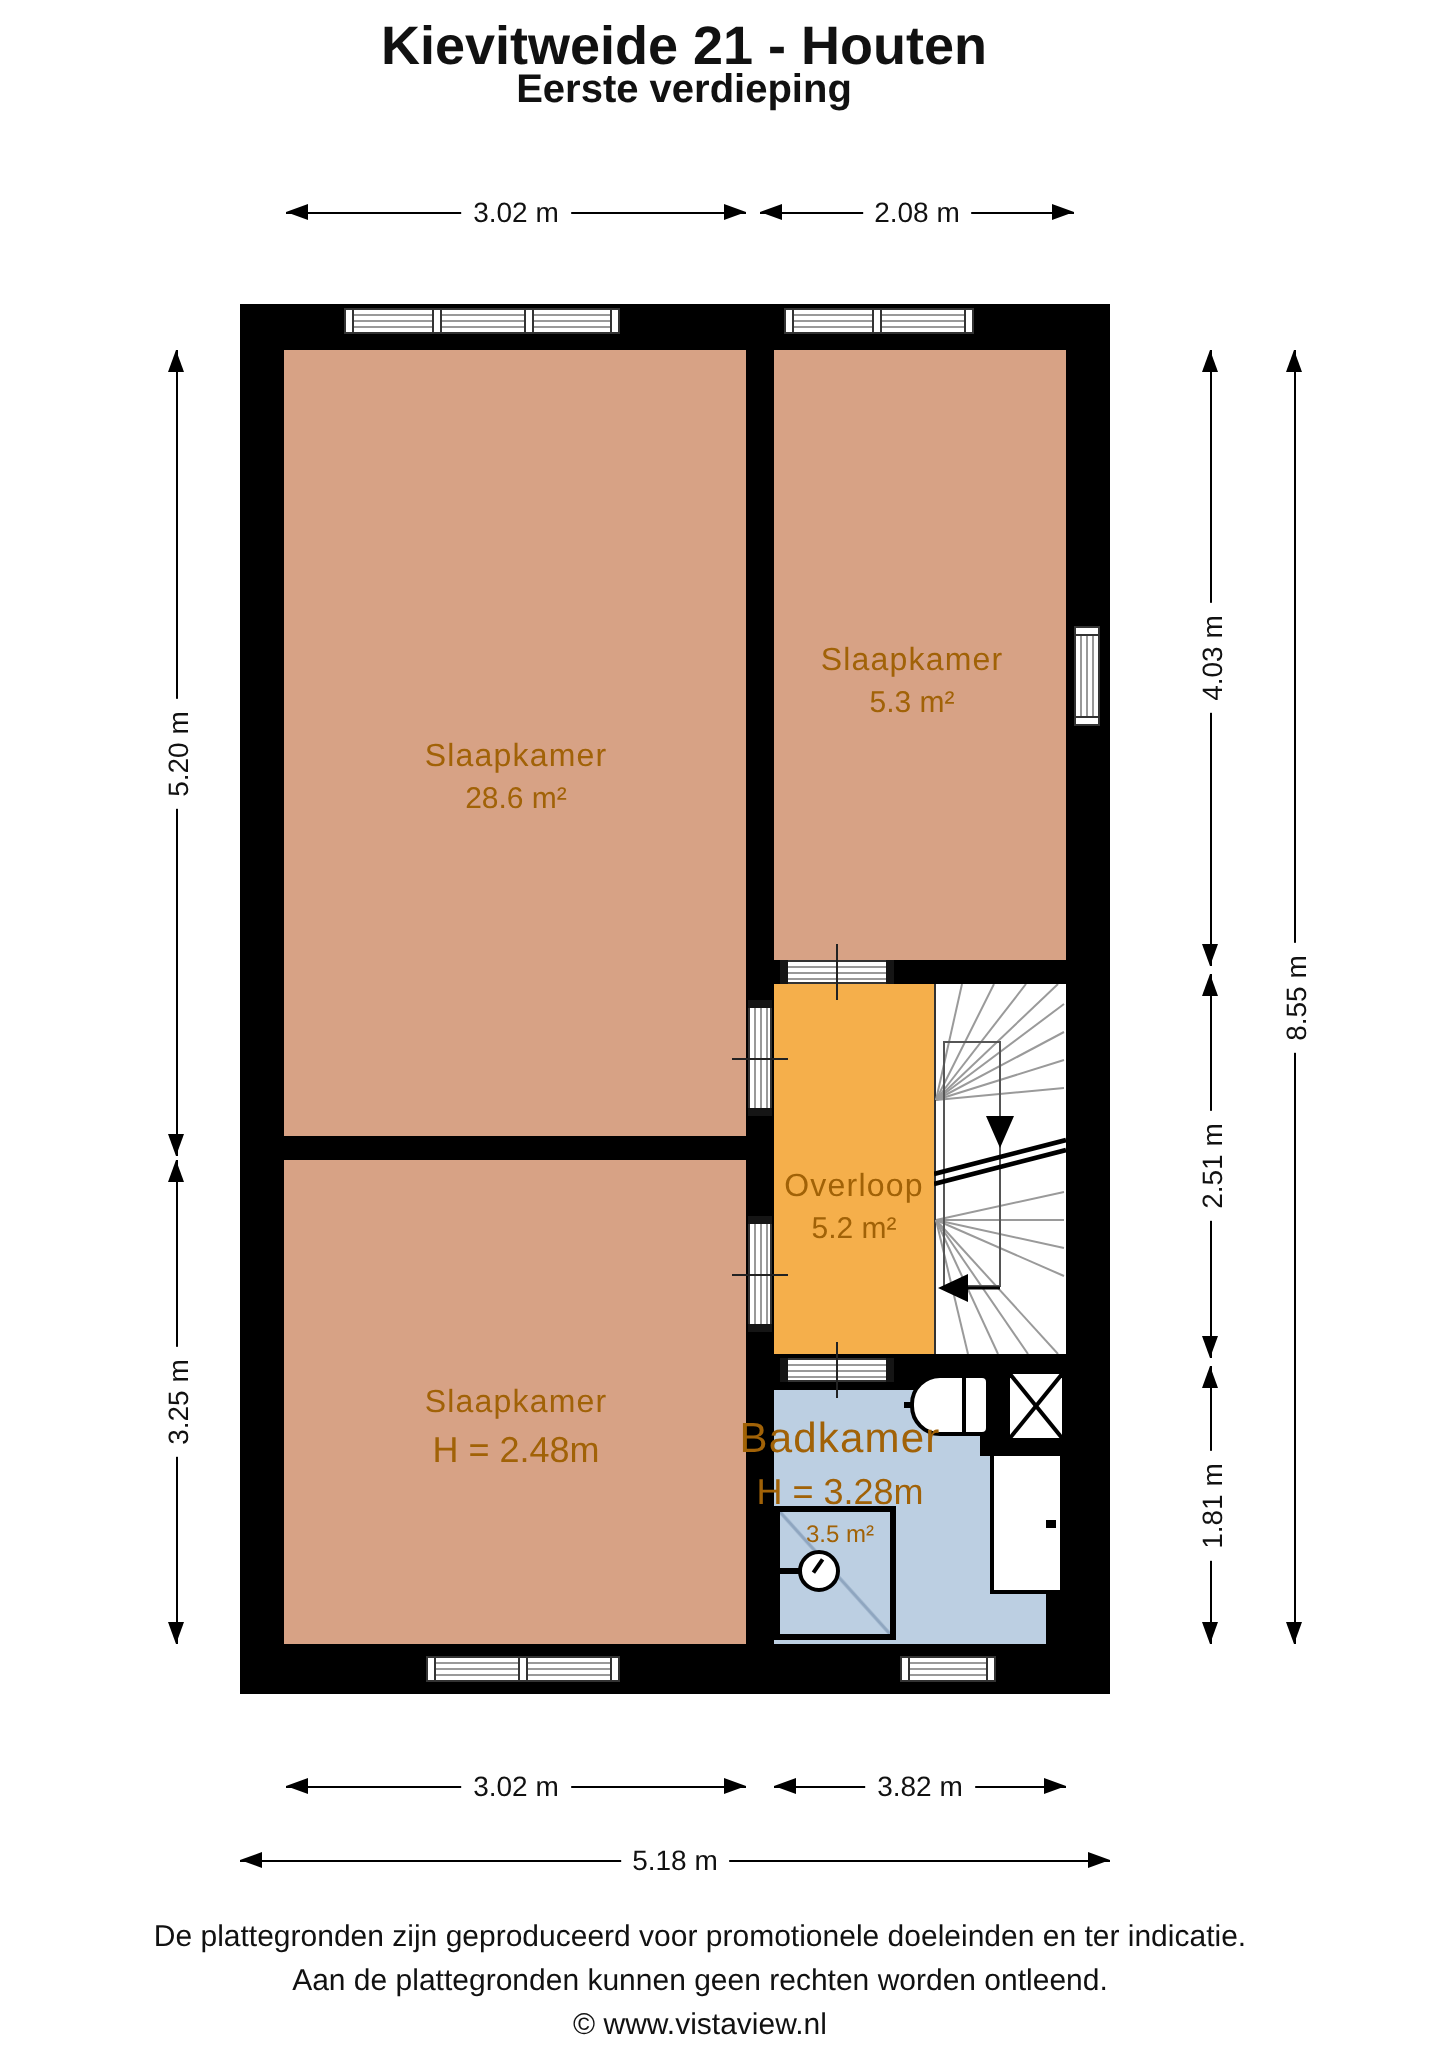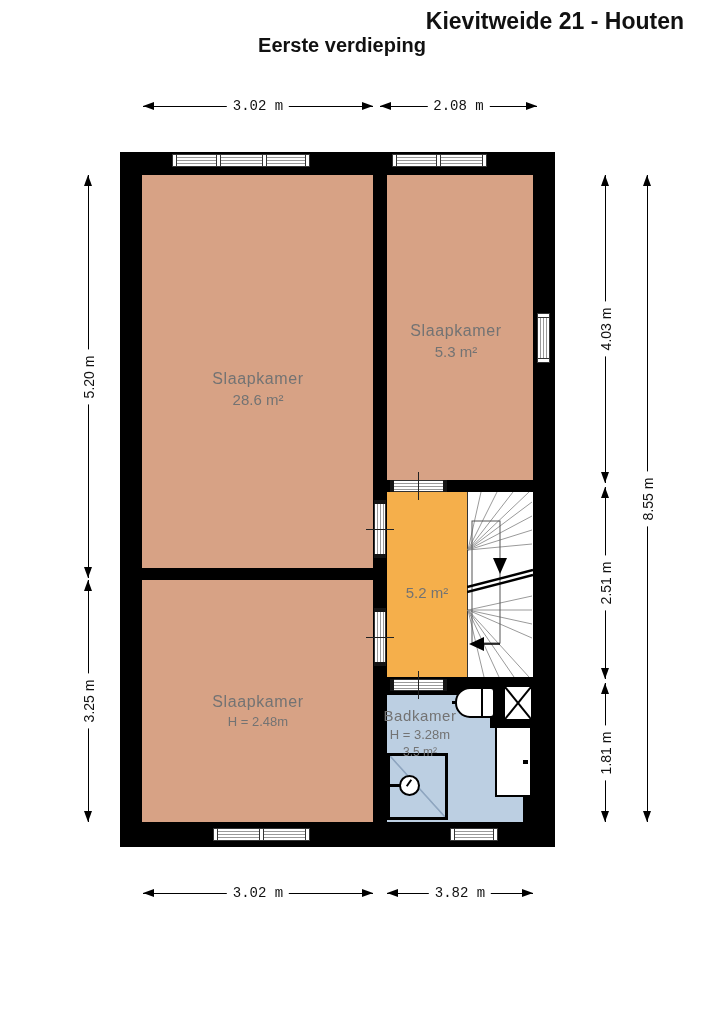--- a/index.html
+++ b/index.html
@@ -3,34 +3,34 @@
 <meta charset="utf-8">
 <style>
   html,body{margin:0;padding:0;background:#fff;}
   #canvas{position:relative;width:724px;height:1024px;background:#fff;overflow:hidden;
           font-family:"Liberation Sans",sans-serif;color:#111;}
   .abs{position:absolute;}
   .wall{position:absolute;background:#000;}
   .floor{position:absolute;}
   
   .title{position:absolute;left:0;width:684px;text-align:center;font-weight:bold;}
-  .t1{top:8px;font-size:23px;text-align:right;}
+  .t1{top:8px;font-size:27px;}
   .t2{top:34px;font-size:20px;}
   .footer{position:absolute;left:0;width:700px;text-align:center;font-size:15px;line-height:22px;}
   
-  .label{position:absolute;text-align:center;color:#737373;line-height:1.35;}
+  .label{position:absolute;text-align:center;color:#a16207;line-height:1.35;}
   .rn{font-size:16px;letter-spacing:.6px;}
   .ra{font-size:15px;}
-  .rh{font-size:13px;}
+  .rh{font-size:18px;}
   
   .dim-h{position:absolute;height:13px;}
   .dim-h .ln{position:absolute;left:0;right:0;top:6px;height:1px;background:#000;}
   .dim-h .al{position:absolute;left:0;top:2px;width:0;height:0;border-top:4.5px solid transparent;border-bottom:4.5px solid transparent;border-right:11px solid #000;}
   .dim-h .ar{position:absolute;right:0;top:2px;width:0;height:0;border-top:4.5px solid transparent;border-bottom:4.5px solid transparent;border-left:11px solid #000;}
-  .dim-h .lab{position:absolute;left:50%;top:6px;transform:translate(-50%,-50%);background:#fff;padding:0 6px;font-size:14px;white-space:nowrap;font-family:Liberation Mono, monospace;}
+  .dim-h .lab{position:absolute;left:50%;top:6px;transform:translate(-50%,-50%);background:#fff;padding:0 6px;font-size:14px;white-space:nowrap;}
   .dim-v{position:absolute;width:13px;}
   .dim-v .ln{position:absolute;top:0;bottom:0;left:6px;width:1px;background:#000;}
   .dim-v .at{position:absolute;top:0;left:2px;width:0;height:0;border-left:4.5px solid transparent;border-right:4.5px solid transparent;border-bottom:11px solid #000;}
   .dim-v .ab{position:absolute;bottom:0;left:2px;width:0;height:0;border-left:4.5px solid transparent;border-right:4.5px solid transparent;border-top:11px solid #000;}
   .dim-v .lab{position:absolute;left:6.5px;top:50%;transform:translate(-50%,-50%) rotate(-90deg);background:#fff;padding:0 6px;font-size:14px;white-space:nowrap;}
   
   .wband-h{position:absolute;height:13px;box-sizing:border-box;border-top:1px solid #333;border-bottom:1px solid #333;
     background:linear-gradient(180deg,#fff 0 2px,#999 2px 3px,#fff 3px 5px,#999 5px 6px,#fff 6px 8px,#999 8px 9px,#fff 9px 11px);}
   .wband-v{position:absolute;width:13px;box-sizing:border-box;border-left:1px solid #333;border-right:1px solid #333;
     background:linear-gradient(90deg,#fff 0 2px,#999 2px 3px,#fff 3px 5px,#999 5px 6px,#fff 6px 8px,#999 8px 9px,#fff 9px 11px);}
@@ -174,24 +174,25 @@
   </div>
   <div class="label" style="left:356px;top:320px;width:200px;">
     <div class="rn">Slaapkamer</div>
     <div class="ra">5.3 m²</div>
   </div>
   <div class="label" style="left:158px;top:691px;width:200px;">
     <div class="rn">Slaapkamer</div>
     <div class="rh">H = 2.48m</div>
   </div>
   <div class="label" style="left:352px;top:583px;width:150px;">
+    <div class="rn">Overloop</div>
     <div class="ra">5.2 m²</div>
   </div>
   <div class="label" style="left:350px;top:706px;width:140px;">
-    <div class="rn" style="font-size:15px;">Badkamer</div>
+    <div class="rn" style="font-size:21px;">Badkamer</div>
     <div class="rh">H = 3.28m</div>
     <div class="ra" style="font-size:12px;">3.5 m²</div>
   </div>
 
   <div class="dim-h" style="left:143px;top:100px;width:230px;">
     <span class="ln"></span>
       <span class="al"></span>
       <span class="ar"></span>
     <span class="lab">3.02 m</span>
   </div>
@@ -245,15 +246,26 @@
       <span class="al"></span>
       <span class="ar"></span>
     <span class="lab">3.02 m</span>
   </div>
   <div class="dim-h" style="left:387px;top:887px;width:146px;">
     <span class="ln"></span>
       <span class="al"></span>
       <span class="ar"></span>
     <span class="lab">3.82 m</span>
   </div>
-
+  <div class="dim-h" style="left:120px;top:924px;width:435px;">
+    <span class="ln"></span>
+      <span class="al"></span>
+      <span class="ar"></span>
+    <span class="lab">5.18 m</span>
+  </div>
+
+  <div class="footer" style="top:958px;">
+    <div>De plattegronden zijn geproduceerd voor promotionele doeleinden en ter indicatie.</div>
+    <div>Aan de plattegronden kunnen geen rechten worden ontleend.</div>
+    <div>© www.vistaview.nl</div>
+  </div>
 
 </div>
 
 </body></html>

